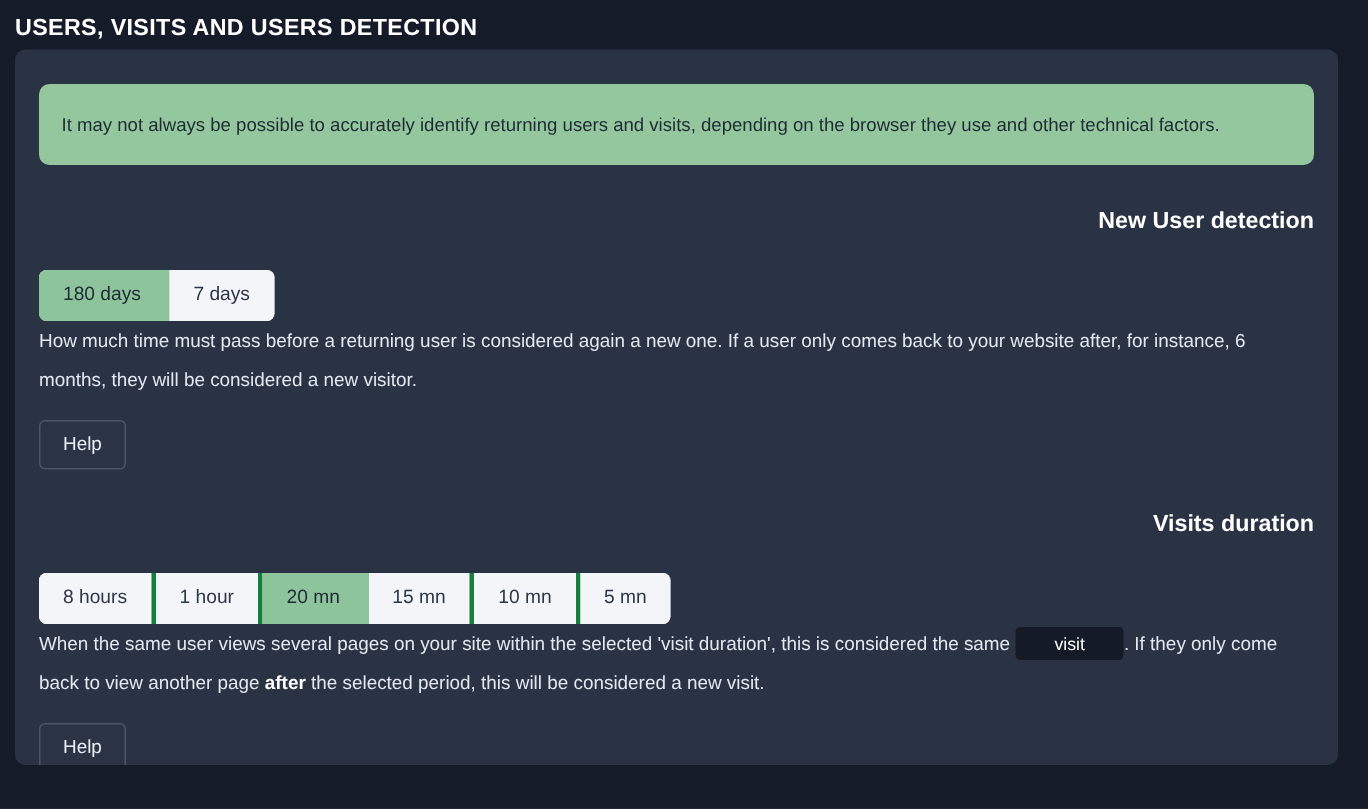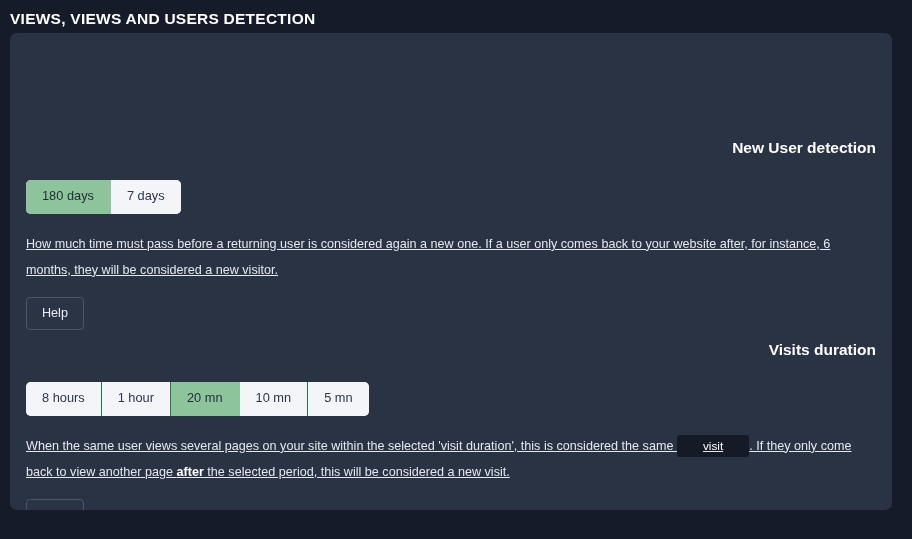--- a/index.html
+++ b/index.html
@@ -78,42 +78,41 @@
     overflow: hidden;
     background: #f4f5f9;
   }
   .btn-group .seg {
     font-family: "Liberation Sans", sans-serif;
     font-size: 12.8px;
     line-height: 1;
     color: #2b3648;
     background: #f4f5f9;
     border: none;
-    border-right: 1px solid #15803d;
+    border-right: 3px solid #15803d;
     padding: 10px 16px 11px 16px;
     cursor: pointer;
     white-space: nowrap;
     text-align: center;
   }
   .btn-group .seg:last-child {
     border-right: none;
   }
   .btn-group .seg.active {
     background: #8dc49b;
     color: #1f2c35;
     border-right-color: #8dc49b;
   }
 
   .desc {
     color: #e3e8f0;
     font-size: 12.6px;
     line-height: 26px;
-    margin: 17px 0 0 0;
+    margin: 0 0 0 0;
     max-width: 846px;
-    text-decoration: underline;
   }
   .desc b { font-weight: bold; color: #ffffff; }
   .code-term {
     background: #141b27;
     color: #ffffff;
     border-radius: 3px;
     padding: 4px 26px;
     font-size: 11.8px;
     font-family: "Liberation Sans", sans-serif;
   }
@@ -130,24 +129,25 @@
     border: 1px solid #4c5668;
     border-radius: 4px;
     padding: 9px 15px 10px 15px;
     cursor: pointer;
     text-align: center;
   }
 </style>
 </head>
 <body>
 
-<div class="page-title">VIEWS, VIEWS AND USERS DETECTION</div>
+<div class="page-title">USERS, VISITS AND USERS DETECTION</div>
 
 <div class="card">
 
+  <div class="alert">It may not always be possible to accurately identify returning users and visits, depending on the browser they use and other technical factors.</div>
 
   <div class="section section-new-user">
     <h2 class="section-title">New User detection</h2>
 
     <div class="btn-group">
       <button class="seg active">180 days</button>
       <button class="seg">7 days</button>
     </div>
 
     <p class="desc">How much time must pass before a returning user is considered again a new one. If a user only comes back to your website after, for instance, 6 months, they will be considered a new visitor.</p>
@@ -155,20 +155,21 @@
     <button class="help-btn">Help</button>
   </div>
 
   <div class="section section-visits">
     <h2 class="section-title">Visits duration</h2>
 
     <div class="btn-group">
       <button class="seg">8 hours</button>
       <button class="seg">1 hour</button>
       <button class="seg active">20 mn</button>
+      <button class="seg">15 mn</button>
       <button class="seg">10 mn</button>
       <button class="seg">5 mn</button>
     </div>
 
     <p class="desc"><span>When the same user views several pages on your site within the selected 'visit duration', this is considered the same </span><span class="code-term">visit</span><span>. If they only come back to view another page </span><b>after</b><span> the selected period, this will be considered a new visit.</span></p>
 
     <button class="help-btn">Help</button>
   </div>
 
 </div>

